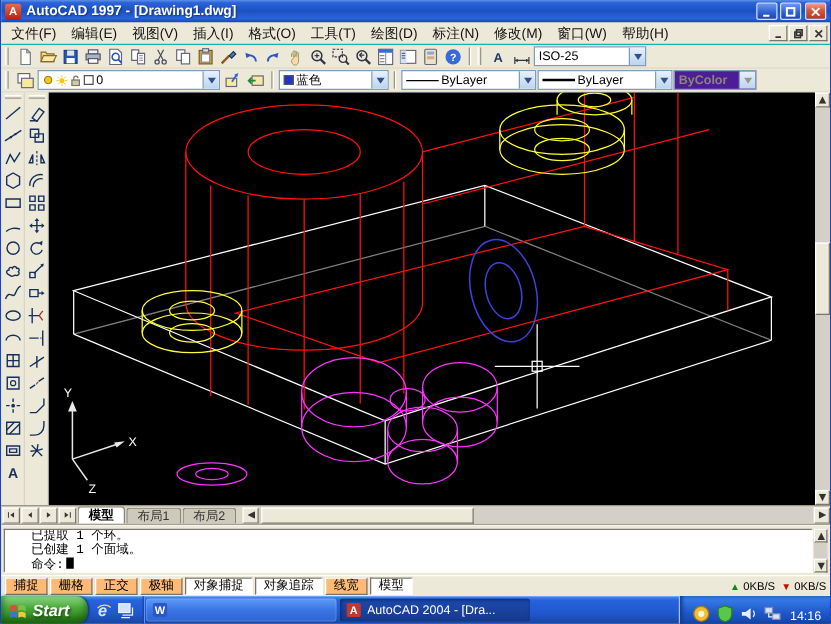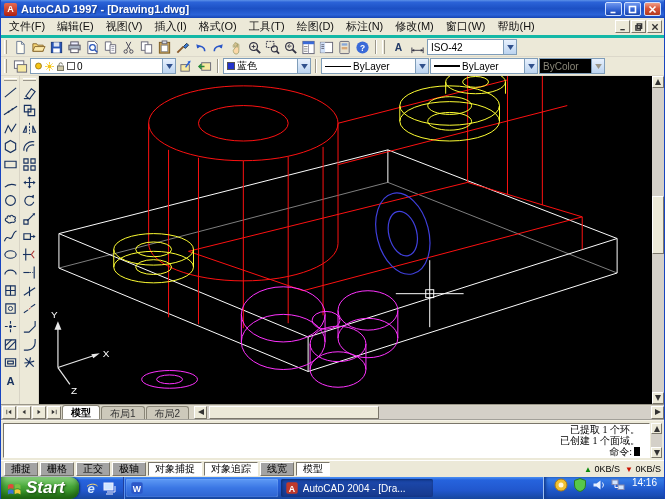--- a/index.html
+++ b/index.html
@@ -14,37 +14,37 @@
   .title-icon { width:13px; height:13px; border-radius:2px; background:linear-gradient(#e86a50,#b02010);
     color:#fff; font-size:9px; line-height:13px; text-align:center; font-weight:bold; flex:0 0 13px; }
   .titlebar .title { flex:1; white-space:nowrap; overflow:hidden; text-shadow:1px 1px 1px #143a8c; font-size:11px; }
   .tb-btn { width:17px; height:14px; border-radius:2px; border:1px solid #cfe0ff;
     background:linear-gradient(#6f97ef,#2e5fd0 60%,#1d47ad); display:flex; align-items:center; justify-content:center; }
   .tb-btn.close { background:linear-gradient(#f0a088,#d8553a 45%,#b33a1e); margin-left:1px; }
   .tb-btn svg { width:9px; height:9px; stroke:#fff; stroke-width:1.6; fill:none; }
   .tb-btns { display:flex; gap:2px; }
 
   
-  .menubar { flex:0 0 17px; display:flex; align-items:center; background:#ece9d8; border-bottom:3px solid #14b8a6; padding:0 2px; }
+  .menubar { flex:0 0 17px; display:flex; align-items:center; background:#ece9d8; border-bottom:1px solid #14b8a6; padding:0 2px; }
   .menu-items { display:flex; flex:1; }
   .menu-item { padding:1px 6px; color:#111; white-space:nowrap; }
   .mdi-btn { width:15px; height:13px; border:1px solid; border-color:#fff #7a766a #7a766a #fff; background:#ece9d8;
     display:flex; align-items:center; justify-content:center; margin-left:1px; }
   .mdi-btn svg { width:8px; height:8px; stroke:#333; stroke-width:1.5; fill:none; }
 
   
   .toolbar { flex:0 0 19px; display:flex; align-items:center; background:#ece9d8; border-bottom:1px solid #dcd8ca; padding:0 2px; gap:1px; }
   .grip { width:3px; height:14px; border-left:1px solid #fff; border-right:1px solid #9a968a; margin:0 3px 0 1px; }
   .tbtn { width:18px; height:17px; display:flex; align-items:center; justify-content:center; border:1px solid transparent; }
   .tbtn svg { width:15px; height:15px; }
   .sep { width:2px; height:14px; border-left:1px solid #9a968a; border-right:1px solid #fff; margin:0 3px; }
   .combo { height:16px; background:#fff; border:1px solid #7f9db9; display:flex; align-items:center; gap:2px; padding-left:3px; font-size:10px; color:#000; overflow:hidden; }
   .combo .arrow { margin-left:auto; width:13px; height:100%; flex:0 0 13px; background:linear-gradient(#e8f1fd,#bcd4f0); border-left:1px solid #7f9db9; display:flex; align-items:center; justify-content:center; }
   .combo .arrow svg { width:7px; height:5px; fill:#30508c; }
-  .combo.disabled { background:#000000; color:#8a8778; }
+  .combo.disabled { background:#4c1d95; color:#8a8778;font-weight:bold; }
   .w90{width:90px} .w146{width:146px} .w108{width:108px} .w66{width:66px} .w88{width:88px}
   .chip { width:8px; height:8px; border:1px solid #555; background:#fff; flex:0 0 8px; }
   .chip.blue { background:#2233cc; }
   .lt-sample { width:26px; border-top:1px solid #000; flex:0 0 26px; }
   .lw-sample { width:26px; border-top:2px solid #000; flex:0 0 26px; }
   .mini-ic { width:9px; height:9px; flex:0 0 9px; }
 
   
   .main { flex:1 1 auto; display:flex; min-height:0; }
   .vstrip { flex:0 0 19px; background:#ece9d8; border-right:1px solid #d8d4c6; display:flex; flex-direction:column; align-items:center; padding-top:1px; }
@@ -65,51 +65,51 @@
   .tabs { display:flex; align-items:flex-end; height:100%; }
   .tab { padding:0 8px; height:13px; line-height:13px; font-size:10px; background:#cdc9bb; border:1px solid #8a8678; border-bottom:none; border-radius:3px 3px 0 0; margin-right:1px; color:#333; }
   .tab.active { background:#fff; color:#000; height:14px; line-height:14px; font-weight:bold; }
   .hscroll { flex:1; height:13px; align-self:center; display:flex; background:#d4d0c8; margin-left:4px; }
   .htrack { flex:1; position:relative; }
   .hthumb { position:absolute; top:0; bottom:0; left:2px; width:170px; background:#ece9d8; border:1px solid; border-color:#fff #7a766a #7a766a #fff; }
   .hscroll .sbtn { flex:0 0 13px; height:13px; }
 
   
   .cmdwin { flex:0 0 39px; background:#ece9d8; border-top:2px groove #f6f3e8; padding:2px; display:flex; gap:1px; }
-  .cmdtext { flex:1; background:#fff; border:1px solid; border-color:#7a766a #fff #fff #7a766a; font-family:Liberation Serif, serif; font-size:10px; color:#000; padding:0 9px; display:flex; flex-direction:column; justify-content:flex-end; overflow:hidden;text-align:right; }
+  .cmdtext { flex:1; background:#fff; border:1px solid; border-color:#7a766a #fff #fff #7a766a; font-family:Liberation Mono, monospace; font-size:10px; color:#000; padding:0 21px; display:flex; flex-direction:column; justify-content:flex-end; overflow:hidden; }
   .cmd-line { height:11px; line-height:11px; white-space:nowrap; }
   .caret { display:inline-block; width:6px; height:9px; background:#000; margin-left:2px; vertical-align:-1px; }
   .cmdscroll { flex:0 0 11px; display:flex; flex-direction:column; background:#d4d0c8; }
   .cmdscroll .sbtn { flex:0 0 11px; }
   .cmdscroll .vtrack { flex:1; }
 
   
   .statusbar { flex:0 0 17px; display:flex; align-items:center; gap:3px; background:#ece9d8; border-top:1px solid #fff; padding:0 3px; font-size:10px; color:#000; }
   .coords { width:148px; height:14px; line-height:12px; padding:0 5px; border:1px solid; border-color:#7a766a #fff #fff #7a766a; white-space:nowrap; overflow:hidden; }
   .status-toggles { display:flex; gap:2px; }
-  .toggle { height:14px; line-height:12px; padding:0 6px; border:1px solid; border-color:#fff #7a766a #7a766a #fff; background:#a3a3a3; white-space:nowrap; }
+  .toggle { height:14px; line-height:12px; padding:0 6px; border:1px solid; border-color:#fff #7a766a #7a766a #fff; background:#fdba74; white-space:nowrap; }
   .toggle.on { border-color:#7a766a #fff #fff #7a766a; background:#ffffff; }
   .net { margin-left:auto; display:flex; align-items:center; gap:5px; font-size:9px; white-space:nowrap; }
   .net .up { color:#0a8a0a; font-size:8px; } .net .dn { color:#cc1100; font-size:8px; }
 
   
   .taskbar { flex:0 0 22px; display:flex; align-items:center; background:linear-gradient(180deg,#4a90f4 0%,#2663dd 14%,#2157cd 62%,#17479f 100%); color:#fff; }
   .start { height:22px; padding:0 14px 0 6px; border-radius:0 9px 9px 0; display:flex; align-items:center; gap:4px;
     background:linear-gradient(180deg,#8fd683,#4aa93c 42%,#2f8a1f 92%); box-shadow:inset 0 -4px 7px #1c5c10, 1px 0 2px #0b2a66;
-    font-weight:bold; font-style:italic; font-size:17px; text-shadow:1px 1px 2px #1c4a12; }
+    font-weight:bold; font-style:italic; font-size:13px; text-shadow:1px 1px 2px #1c4a12; }
   .start svg { width:15px; height:15px; }
   .qlaunch { display:flex; align-items:center; gap:2px; padding:0 5px; height:100%; border-right:1px solid #1e3f9e; box-shadow:1px 0 0 #5b93ee; }
   .qicon { width:16px; height:16px; } .qicon svg { width:16px; height:16px; }
   .tasks { display:flex; align-items:center; flex:1; min-width:0; padding:0 2px; gap:3px; }
   .task { width:152px; height:18px; border-radius:2px; display:flex; align-items:center; gap:4px; padding:0 4px; font-size:10px;
     background:linear-gradient(#5e9af5,#3a76e4 50%,#2e64d0); box-shadow:inset 0 0 1px #cfe0ff; overflow:hidden; white-space:nowrap; }
   .task.active { background:linear-gradient(#1c4ab0,#17398c); box-shadow:inset 1px 1px 3px #0c2a66; }
   .task-ic { width:14px; height:14px; flex:0 0 14px; } .task-ic svg { width:14px; height:14px; }
   .task-lb { overflow:hidden; text-overflow:ellipsis; }
-  .tray { margin-left:auto; height:22px; display:flex; align-items:flex-start; gap:3px; padding:0 7px 0 9px;
+  .tray { margin-left:auto; height:22px; display:flex; align-items:flex-end; gap:3px; padding:0 7px 0 9px;
     background:linear-gradient(180deg,#3a83ee,#1e56c8 62%,#1646a8); border-left:1px solid #9fc0f0; box-shadow:inset 2px 0 3px #123c90; }
   .tray-icons { display:flex; gap:3px; align-items:center; }
   .tray-time { font-size:10px; margin-left:3px; }
 </style>
 </head>
 <body>
 
 <div class="app">
 
   <div class="titlebar">
@@ -312,21 +312,21 @@
       </div>
     <div class="tbtn">
         <svg viewBox="0 0 16 16">
           <line x1="2" y1="11" x2="14" y2="11" stroke="#334"></line>
           <path d="M2 11l2.5-1.5v3zM14 11l-2.5-1.5v3z" fill="#334"></path>
           <line x1="2" y1="14" x2="2" y2="8" stroke="#334"></line>
           <line x1="14" y1="14" x2="14" y2="8" stroke="#334"></line>
         </svg>
       </div>
     <div class="combo w90">
-      <span>ISO-42</span>
+      <span>ISO-25</span>
       <span class="arrow">
           <svg viewBox="0 0 8 6">
             <path d="M0 0h8L4 6z"></path>
           </svg>
         </span>
     </div>
   </div>
 
   <div class="toolbar">
     <div class="grip"></div>

